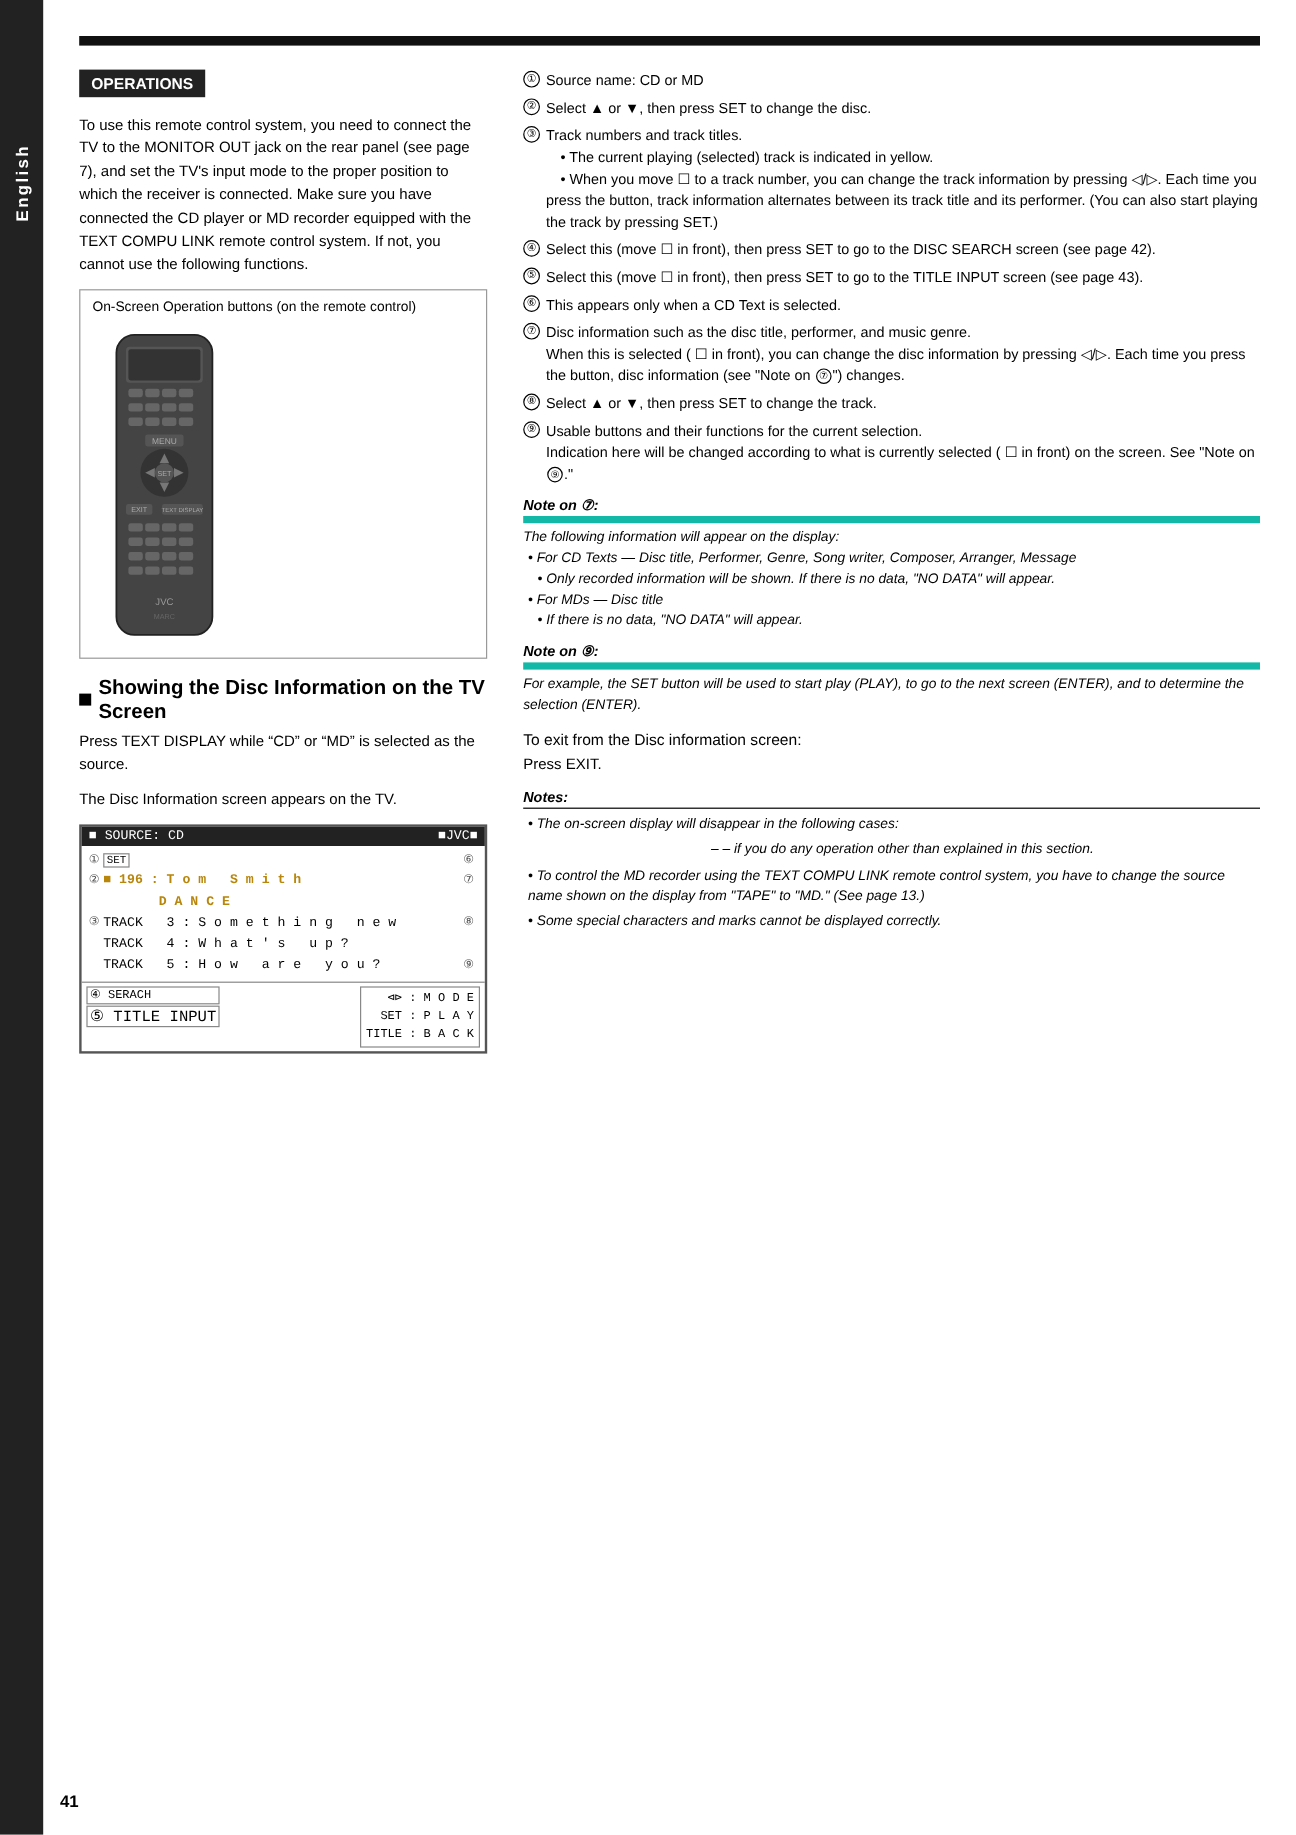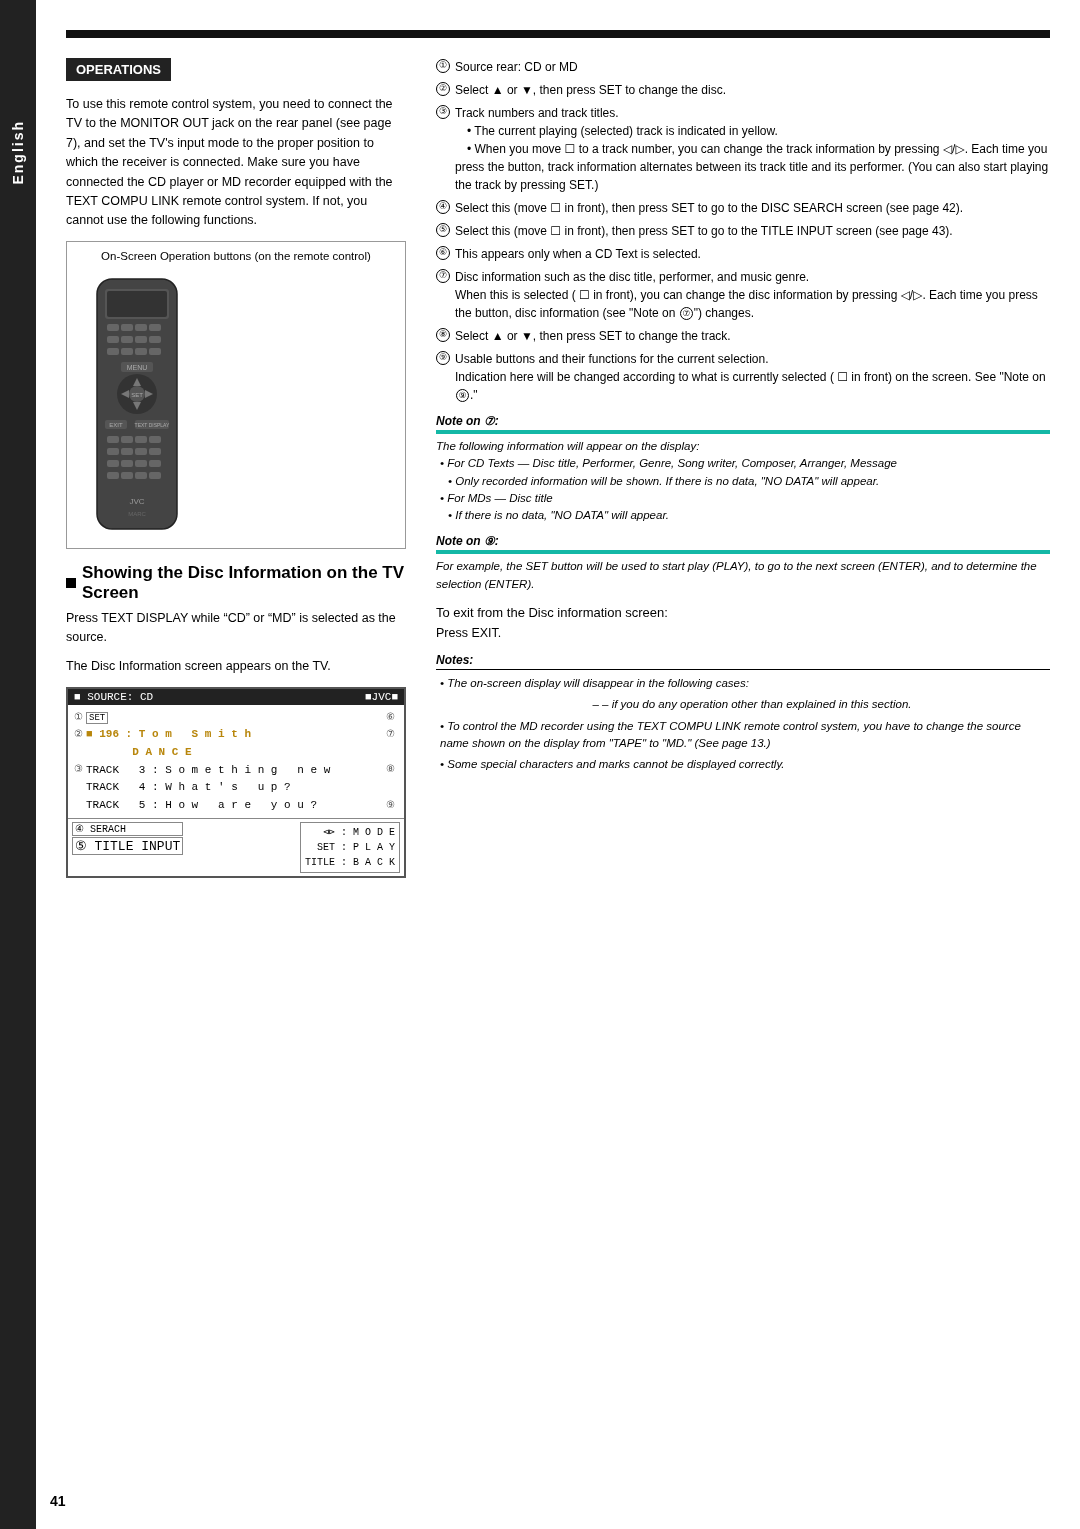--- a/index.html
+++ b/index.html
@@ -87,21 +87,20 @@
     
     .onscreen-box {
       border: 1px solid #999;
       padding: 8px 10px;
       margin-bottom: 14px;
       background: #fff;
     }
     .onscreen-box .box-label {
       font-size: 11.5px;
       margin-bottom: 6px;
-      text-align: center;
     }
 
     
     .remote-container {
       display: flex;
       justify-content: flex-start;
       align-items: center;
       padding: 6px 0;
     }
 
@@ -206,21 +205,21 @@
     }
 
     
     .note-box {
       margin: 10px 0;
     }
     .note-title {
       font-style: italic;
       font-weight: bold;
       font-size: 12px;
-      border-bottom: 4px solid #14b8a6;
+      border-bottom: 6px solid #14b8a6;
       padding-bottom: 2px;
       margin-bottom: 4px;
     }
     .note-text {
       font-size: 11.5px;
       line-height: 1.5;
       font-style: italic;
     }
     .note-text ul {
       list-style: none;
@@ -453,21 +452,21 @@
             </div>
           </div>
         </div>
       </div>
     </div>
 
     <div class="col-right">
       <ol class="num-list">
         <li>
           <span class="num-circle">①</span>
-          <span>Source rear: CD or MD</span>
+          <span>Source name: CD or MD</span>
         </li>
         <li>
           <span class="num-circle">②</span>
           <span>Select ▲ or ▼, then press SET to change the disc.</span>
         </li>
         <li>
           <span class="num-circle">③</span>
           <span>Track numbers and track titles.
             <br><span class="sub-bullet">The current playing (selected) track is indicated in yellow.</span>
             <br><span class="sub-bullet">When you move ☐ to a track number, you can change the track information by pressing ◁/▷. Each time you press the button, track information alternates between its track title and its performer. (You can also start playing the track by pressing SET.)</span>

